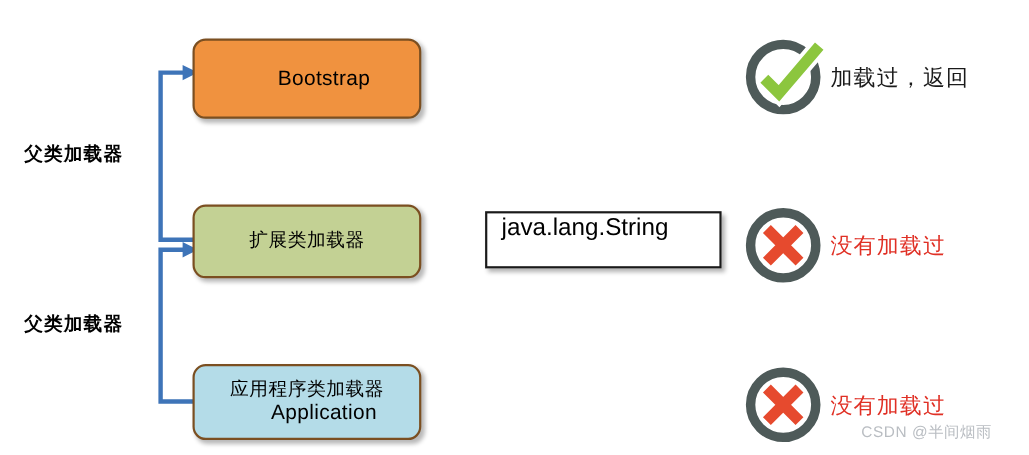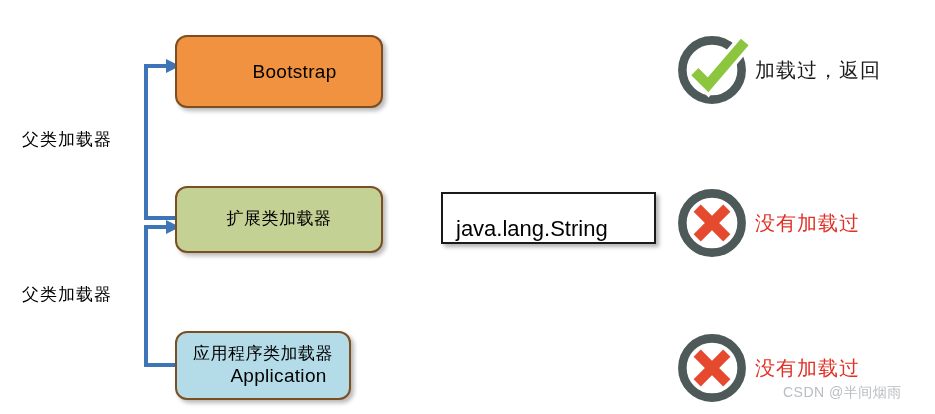--- a/index.html
+++ b/index.html
@@ -68,50 +68,50 @@
   #box-extension {
     left: 175px;
     top: 186px;
     width: 208px;
     height: 67px;
     background: #C3D194;
   }
   #box-application {
     left: 175px;
     top: 331px;
-    width: 176px;
+    width: 208px;
     height: 69px;
     background: #B4DCE8;
   }
 
   
   .side-label {
     position: absolute;
     font-size: 17px;
-    font-weight: normal;
+    font-weight: bold;
     color: #000000;
     letter-spacing: 1px;
     white-space: nowrap;
   }
   #label-parent-1 { left: 22px; top: 128px; }
   #label-parent-2 { left: 22px; top: 283px; }
 
   
   #class-box {
     position: absolute;
     left: 441px;
     top: 192px;
     width: 215px;
     height: 52px;
     box-sizing: border-box;
     border: 2px solid #1A1A1A;
     background: #ffffff;
     box-shadow: 3px 3px 4px rgba(0,0,0,0.30);
     display: flex;
-    align-items: flex-end;
+    align-items: flex-start;
     padding-left: 13px;
     font-size: 22px;
     color: #000000;
   }
 
   
   .status-row {
     position: absolute;
     display: flex;
     align-items: center;

